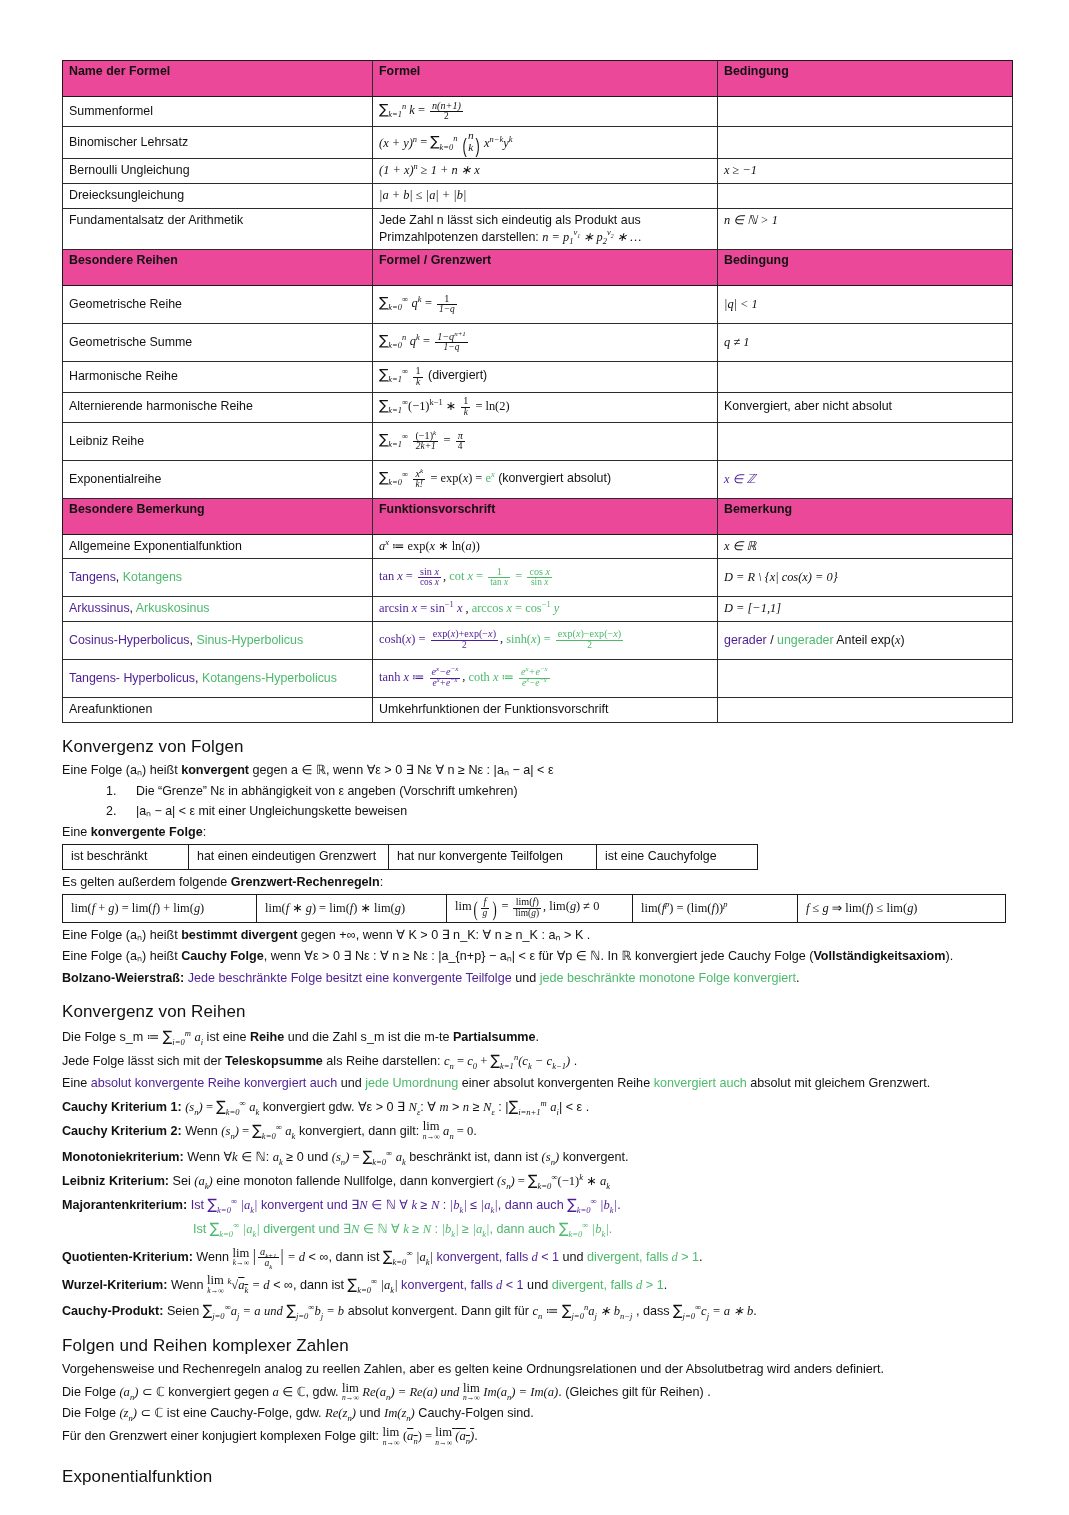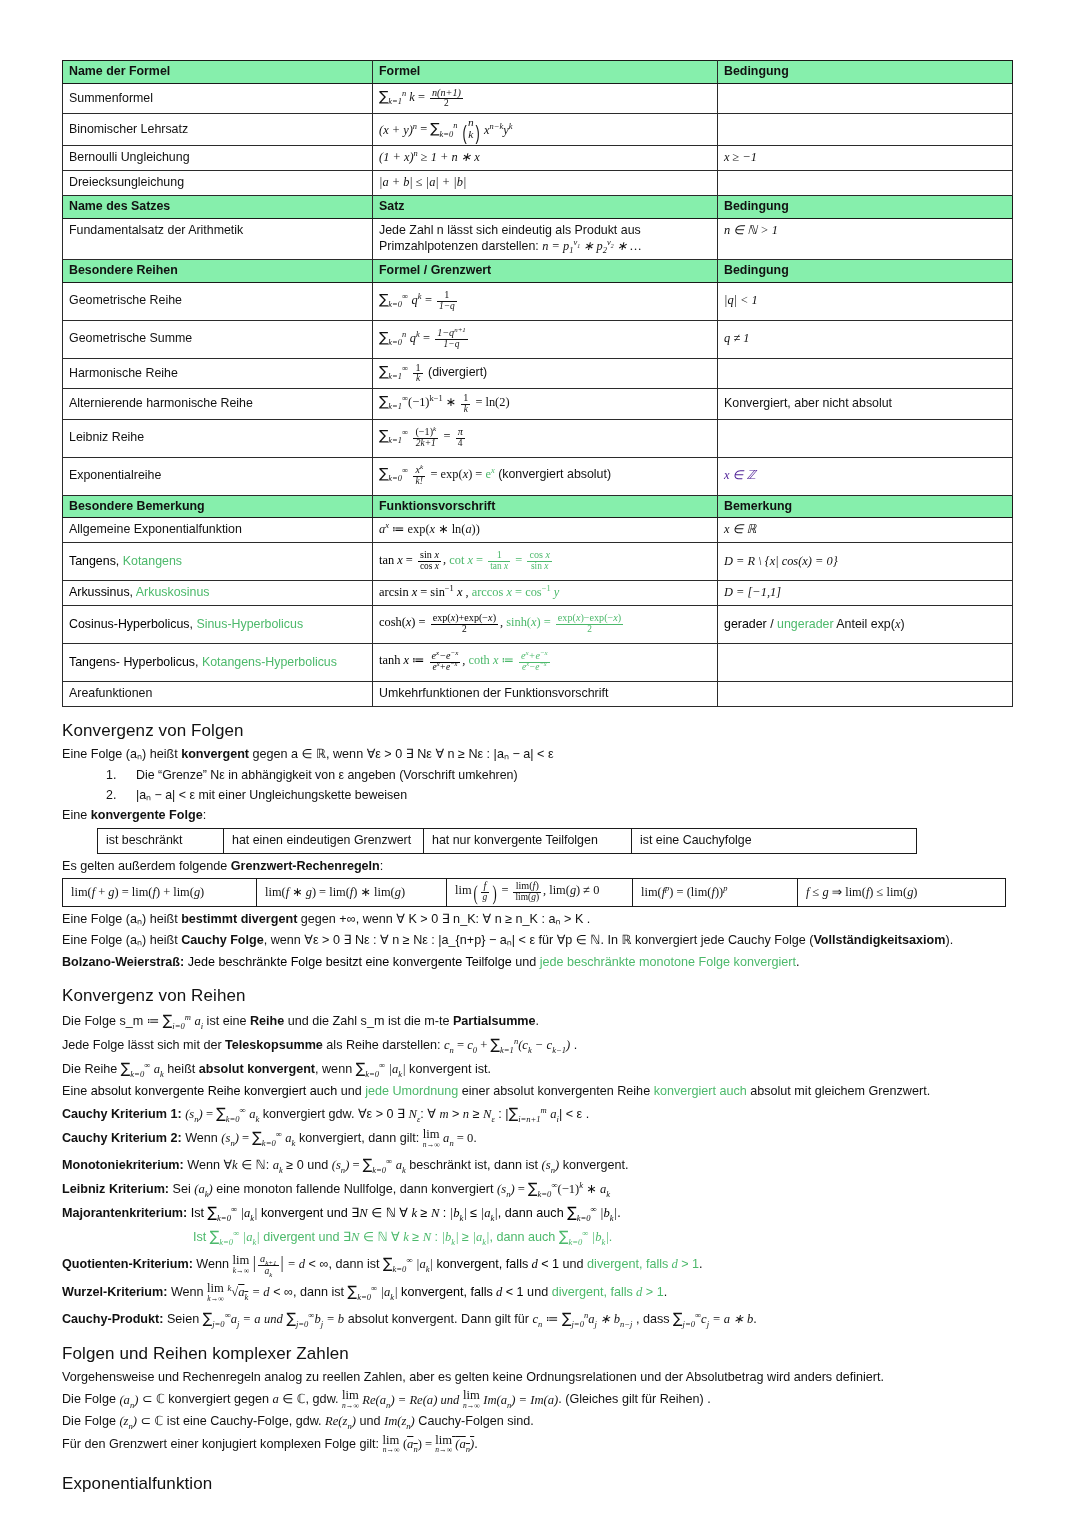--- a/index.html
+++ b/index.html
@@ -33,49 +33,49 @@
   
   table.grid{border-collapse:collapse; width:100%; table-layout:fixed;}
   table.grid td{
     border:1px solid #2b2b2b;
     padding:3px 6px 4px 6px;
     vertical-align:middle;
     font-size:12.4px;
     line-height:1.35;
   }
   table.grid tr.hdr td{
-    background:#86efac;
+    background:#ec4899;
     font-weight:bold;
     border-top:1px solid #1a1a1a;
     border-bottom:1px solid #1a1a1a;
-    padding-top:2px;padding-bottom:3px;
+    padding-top:2px;padding-bottom:16px;
   }
   table.grid tr.hdr td:first-child{border-left:1px solid #1a1a1a;}
   table.grid tr.hdr td:last-child{border-right:1px solid #1a1a1a;}
   .c1{width:310px;} .c2{width:345px;} .c3{width:295px;}
   .tall td{height:30px;}
-  .orange{color:#000000;}
+  .orange{color:#4c1d95;}
   .orange2{color:#4c1d95;}
   .green{color:#4cb96b;}
 
   
   h2.sec{
     font-size:17px; font-weight:normal; margin:14px 0 4px 0; letter-spacing:0.1px;
   }
   h2.sec.tight{margin-top:20px;}
   p.l{margin:0 0 2px 0; line-height:1.55; font-size:12.6px;}
   p.l.sp{margin-bottom:5px;}
   ol.nums{margin:1px 0 2px 0; padding-left:0; list-style:none; counter-reset:it;}
   ol.nums li{counter-increment:it; margin:0 0 1px 0; padding-left:74px; position:relative; line-height:1.5;}
   ol.nums li:before{content:counter(it) "."; position:absolute; left:44px;}
   b{font-weight:bold;}
 
   table.flat{border-collapse:collapse; margin:2px 0 3px 0; table-layout:fixed;}
   table.flat td{border:1px solid #1b1b1b; padding:2px 8px 3px 8px; font-size:12.4px; line-height:1.5;}
-  table.flat.w1{width:820px;margin-left:35px;}
+  table.flat.w1{width:696px;}
   table.flat.w2{width:944px;}
   .nowrapc{white-space:nowrap;}
 
   .indent{padding-left:131px;}
 </style>
 </head>
 <body>
 
 <div class="page">
 
@@ -116,25 +116,20 @@
       <td><span class="mi">(1 + x)<sup>n</sup> ≥ 1 + n ∗ x</span></td>
       <td class="mi">x ≥ −1</td>
     </tr>
 
     <tr>
       <td>Dreiecksungleichung</td>
       <td><span class="mi">|a + b| ≤ |a| + |b|</span></td>
       <td></td>
     </tr>
 
-    <tr class="hdr">
-      <td>Name des Satzes</td>
-      <td>Satz</td>
-      <td>Bedingung</td>
-    </tr>
 
     <tr>
       <td style="vertical-align:top;">Fundamentalsatz der Arithmetik</td>
       <td>
         <span>Jede Zahl n lässt sich eindeutig als Produkt aus</span><br>
         <span>Primzahlpotenzen darstellen:</span>
         <span class="mi"> n = p<sub>1</sub><sup>v<sub>1</sub></sup> ∗ p<sub>2</sub><sup>v<sub>2</sub></sup> ∗ …</span>
       </td>
       <td class="mi" style="vertical-align:top;">n ∈ ℕ &gt; 1</td>
     </tr>
@@ -339,23 +334,20 @@
   <h2 class="sec">Konvergenz von Reihen</h2>
 
   <p class="l">
     <span>Die Folge s_m ≔ </span><span class="ssum">∑</span><sub class="mi">i=0</sub><sup class="mi">m</sup> <span class="mi">a<sub>i</sub></span><span> ist eine </span><b>Reihe</b><span> und die Zahl s_m ist die m-te </span><b>Partialsumme</b><span>.</span>
   </p>
 
   <p class="l">
     <span>Jede Folge lässt sich mit der </span><b>Teleskopsumme</b><span> als Reihe darstellen: </span><span class="mi">c<sub>n</sub></span><span class="mr"> = </span><span class="mi">c<sub>0</sub></span><span class="mr"> + </span><span class="ssum">∑</span><sub class="mi">k=1</sub><sup class="mi">n</sup><span class="mi">(c<sub>k</sub> − c<sub>k−1</sub>)</span> .
   </p>
 
-  <p class="l">
-    <span>Die Reihe </span><span class="ssum">∑</span><sub class="mi">k=0</sub><sup class="mi">∞</sup> <span class="mi">a<sub>k</sub></span> heißt <b>absolut konvergent</b>, wenn <span class="ssum">∑</span><sub class="mi">k=0</sub><sup class="mi">∞</sup> <span class="mi">|a<sub>k</sub>|</span> konvergent ist.
-  </p>
 
   <p class="l">
     <span>Eine </span><span class="orange">absolut konvergente Reihe konvergiert auch</span><span> und </span><span class="green">jede Umordnung</span><span> einer absolut konvergenten Reihe </span><span class="green">konvergiert auch</span><span> absolut mit gleichem Grenzwert.</span>
   </p>
 
   <p class="l">
     <b>Cauchy Kriterium 1:</b> <span class="mi">(s<sub>n</sub>)</span><span class="mr"> = </span><span class="ssum">∑</span><sub class="mi">k=0</sub><sup class="mi">∞</sup> <span class="mi">a<sub>k</sub></span> konvergiert gdw. ∀ε &gt; 0 ∃ <span class="mi">N<sub>ε</sub></span>: ∀ <span class="mi">m</span> &gt; <span class="mi">n</span> ≥  <span class="mi">N<sub>ε</sub></span> : |<span class="ssum">∑</span><sub class="mi">i=n+1</sub><sup class="mi">m</sup> <span class="mi">a<sub>i</sub></span>| &lt; ε .
   </p>
 
   <p class="l sp">

